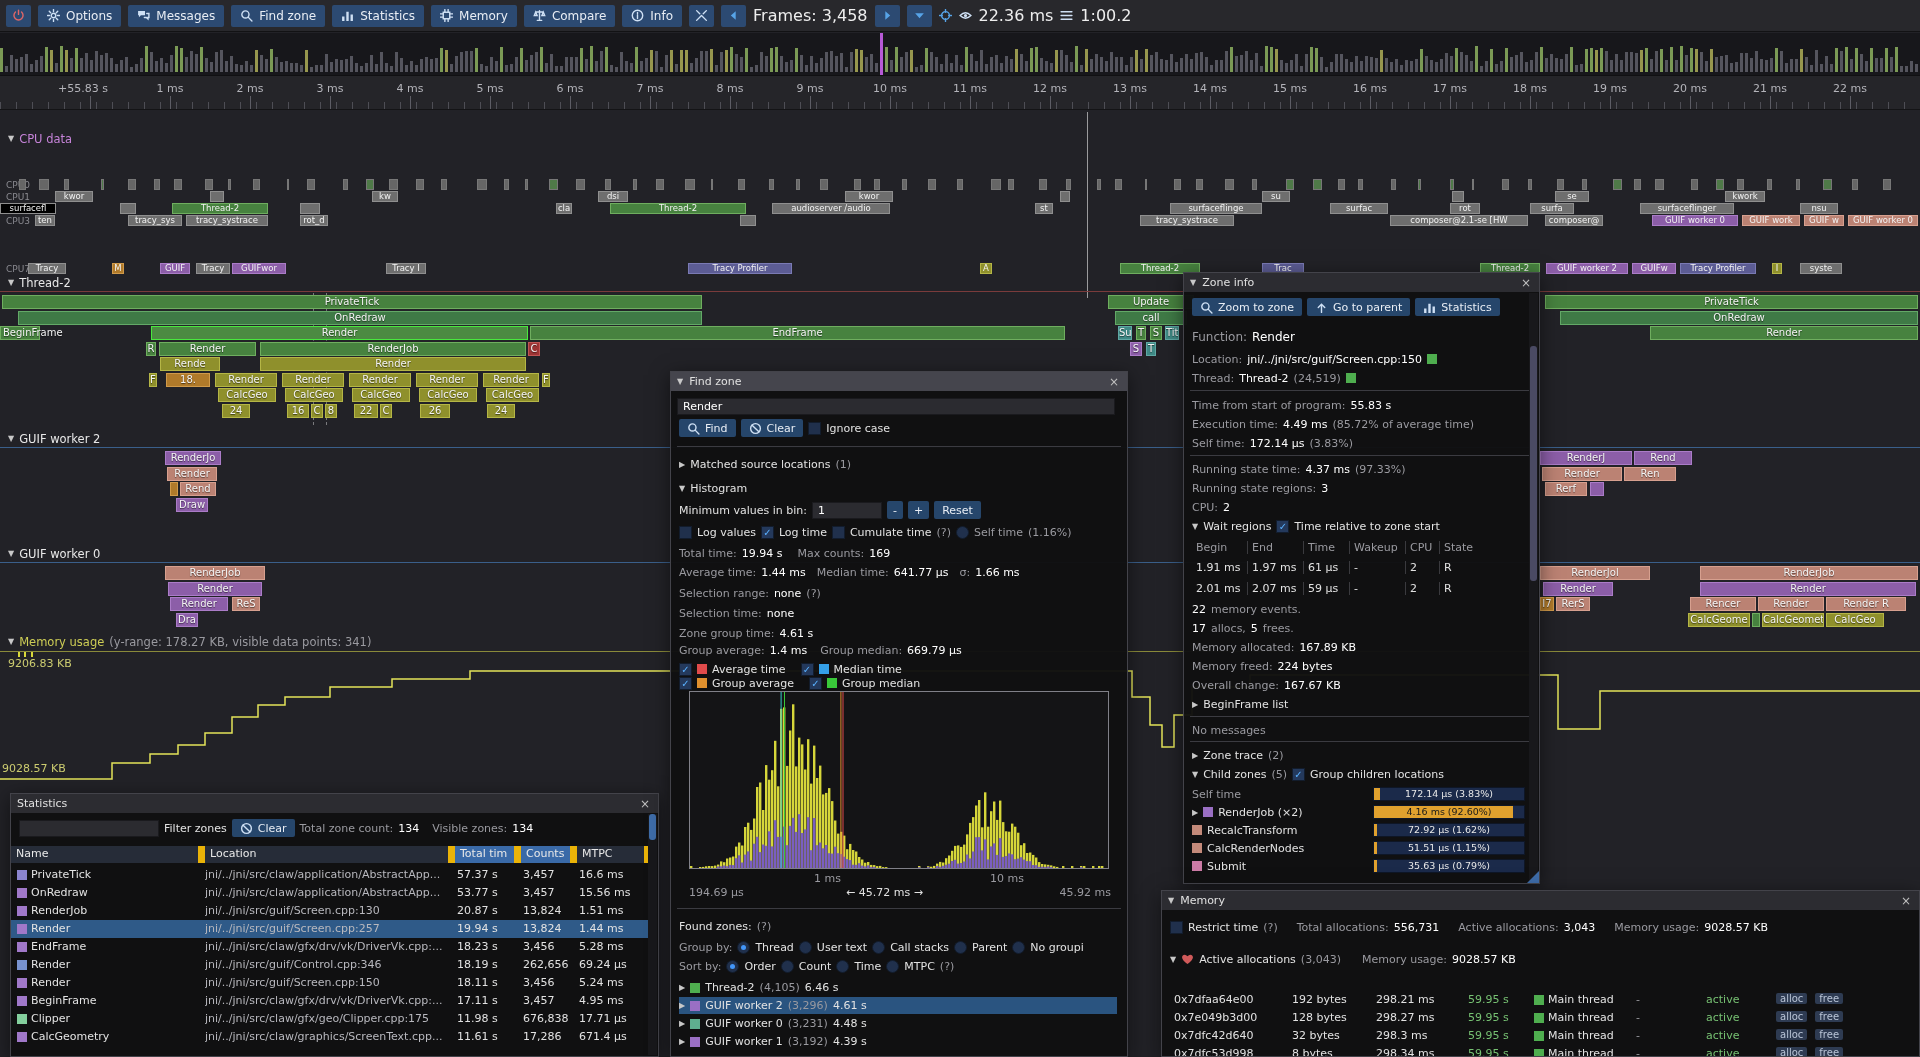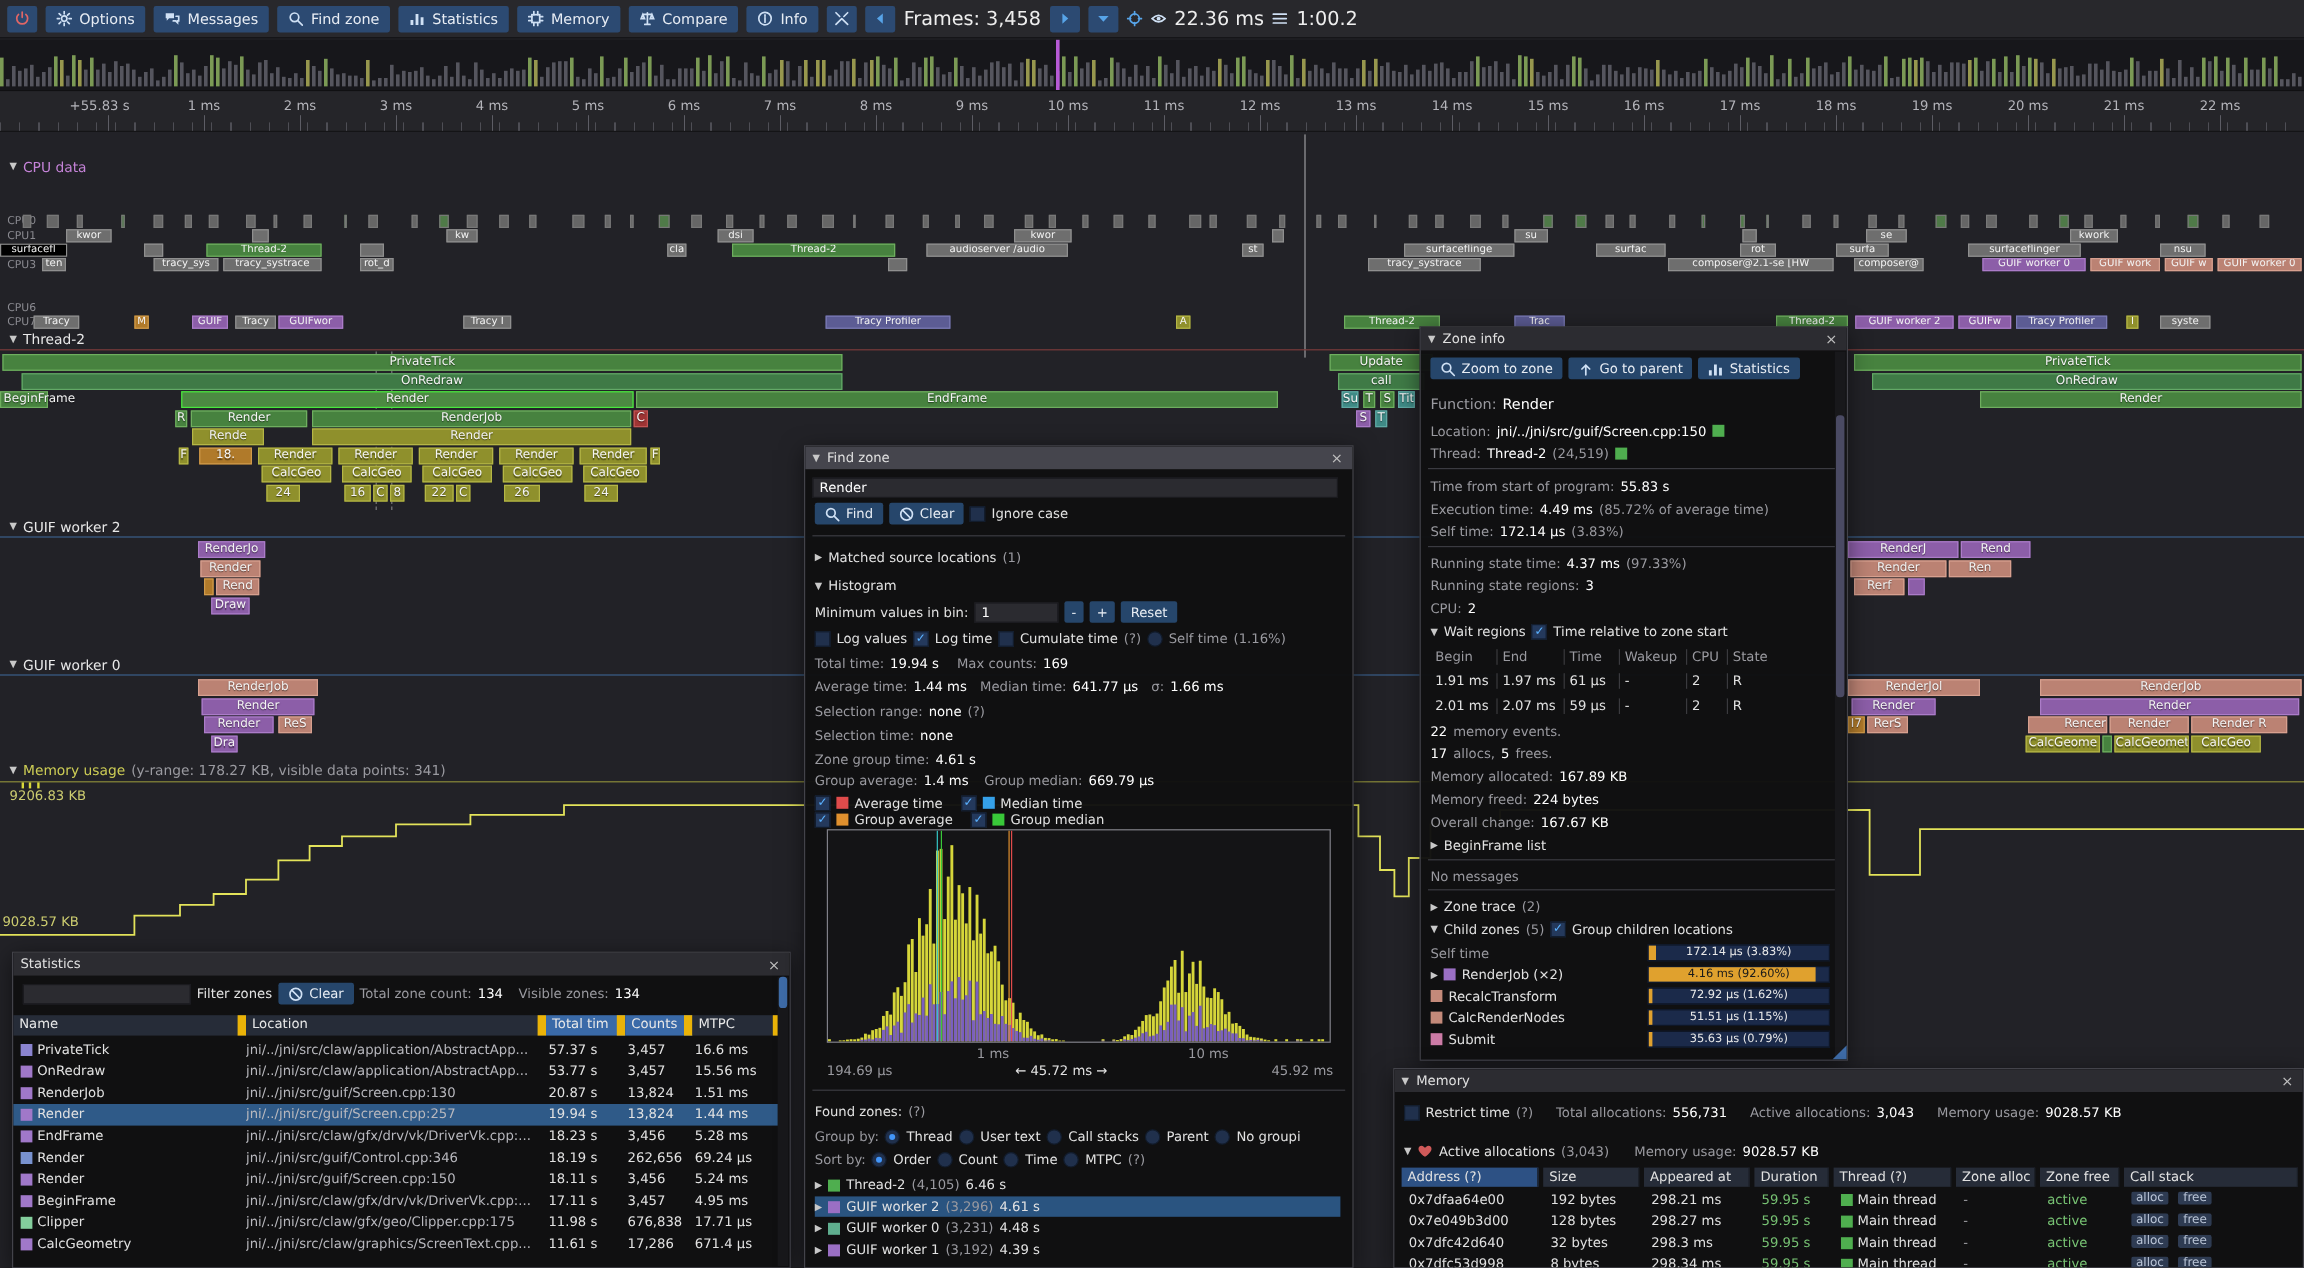--- a/index.html
+++ b/index.html
@@ -348,23 +348,20 @@
           <div class="cseg" style="left: 300px; width: 28px; background: rgb(110, 110, 110); border-color: rgb(143, 143, 143);">rot_d</div>
           <div class="cseg" style="left: 740px; width: 16px; background: rgb(110, 110, 110); border-color: rgb(143, 143, 143);"></div>
           <div class="cseg" style="left: 1140px; width: 94px; background: rgb(110, 110, 110); border-color: rgb(143, 143, 143);">tracy_systrace</div>
           <div class="cseg" style="left: 1390px; width: 138px; background: rgb(110, 110, 110); border-color: rgb(143, 143, 143);">composer@2.1-se [HW</div>
           <div class="cseg" style="left: 1545px; width: 58px; background: rgb(110, 110, 110); border-color: rgb(143, 143, 143);">composer@</div>
           <div class="cseg" style="left: 1652px; width: 86px; background: rgb(140, 94, 168); border-color: rgb(171, 124, 200);">GUIF worker 0</div>
           <div class="cseg" style="left: 1742px; width: 58px; background: rgb(187, 130, 115); border-color: rgb(215, 160, 143);">GUIF work</div>
           <div class="cseg" style="left: 1804px; width: 40px; background: rgb(187, 130, 115); border-color: rgb(215, 160, 143);">GUIF w</div>
           <div class="cseg" style="left: 1848px; width: 70px; background: rgb(187, 130, 115); border-color: rgb(215, 160, 143);">GUIF worker 0</div>
         </div>
-        <div class="cpurow" style="top: 72px;">
-          <span class="cpulab">CPU6</span>
-        </div>
         <div class="cpurow" style="top: 84px;">
           <span class="cpulab">CPU7</span>
           <div class="cseg" style="left: 28px; width: 38px; background: rgb(110, 110, 110); border-color: rgb(143, 143, 143);">Tracy</div>
           <div class="cseg" style="left: 112px; width: 12px; background: rgb(176, 122, 42); border-color: rgb(208, 154, 74);">M</div>
           <div class="cseg" style="left: 160px; width: 30px; background: rgb(140, 94, 168); border-color: rgb(171, 124, 200);">GUIF</div>
           <div class="cseg" style="left: 196px; width: 34px; background: rgb(110, 110, 110); border-color: rgb(143, 143, 143);">Tracy</div>
           <div class="cseg" style="left: 232px; width: 54px; background: rgb(140, 94, 168); border-color: rgb(171, 124, 200);">GUIFwor</div>
           <div class="cseg" style="left: 386px; width: 40px; background: rgb(110, 110, 110); border-color: rgb(143, 143, 143);">Tracy I</div>
           <div class="cseg" style="left: 688px; width: 104px; background: rgb(92, 92, 148); border-color: rgb(122, 122, 180);">Tracy Profiler</div>
           <div class="cseg" style="left: 980px; width: 12px; background: rgb(143, 144, 44); border-color: rgb(181, 182, 70);">A</div>
@@ -468,21 +465,21 @@
       <div class="zone" style="left: 165px; width: 100px; top: 566px; background: rgb(187, 130, 115); border-color: rgb(215, 160, 143);">RenderJob</div>
       <div class="zone" style="left: 1540px; width: 110px; top: 566px; background: rgb(187, 130, 115); border-color: rgb(215, 160, 143);">RenderJol</div>
       <div class="zone" style="left: 1700px; width: 218px; top: 566px; background: rgb(187, 130, 115); border-color: rgb(215, 160, 143);">RenderJob</div>
       <div class="zone" style="left: 168px; width: 94px; top: 581.5px; background: rgb(140, 94, 168); border-color: rgb(171, 124, 200);">Render</div>
       <div class="zone" style="left: 1543px; width: 70px; top: 581.5px; background: rgb(140, 94, 168); border-color: rgb(171, 124, 200);">Render</div>
       <div class="zone" style="left: 1700px; width: 216px; top: 581.5px; background: rgb(140, 94, 168); border-color: rgb(171, 124, 200);">Render</div>
       <div class="zone" style="left: 170px; width: 58px; top: 597px; background: rgb(140, 94, 168); border-color: rgb(171, 124, 200);">Render</div>
       <div class="zone" style="left: 232px; width: 28px; top: 597px; background: rgb(187, 130, 115); border-color: rgb(215, 160, 143);">ReS</div>
       <div class="zone" style="left: 1540px; width: 14px; top: 597px; background: rgb(176, 122, 42); border-color: rgb(208, 154, 74);">I7</div>
       <div class="zone" style="left: 1556px; width: 34px; top: 597px; background: rgb(187, 130, 115); border-color: rgb(215, 160, 143);">RerS</div>
-      <div class="zone" style="left: 1690px; width: 66px; top: 597px; background: rgb(187, 130, 115); border-color: rgb(215, 160, 143); text-align: right;">Rencer</div>
+      <div class="zone" style="left: 1690px; width: 66px; top: 597px; background: rgb(187, 130, 115); border-color: rgb(215, 160, 143);">Rencer</div>
       <div class="zone" style="left: 1758px; width: 66px; top: 597px; background: rgb(187, 130, 115); border-color: rgb(215, 160, 143);">Render</div>
       <div class="zone" style="left: 1826px; width: 80px; top: 597px; background: rgb(187, 130, 115); border-color: rgb(215, 160, 143);">Render R</div>
       <div class="zone" style="left: 176px; width: 22px; top: 612.5px; background: rgb(140, 94, 168); border-color: rgb(171, 124, 200);">Dra</div>
       <div class="zone" style="left: 1688px; width: 62px; top: 612.5px; background: rgb(143, 144, 44); border-color: rgb(181, 182, 70);">CalcGeome</div>
       <div class="zone" style="left: 1752px; width: 8px; top: 612.5px; background: rgb(71, 130, 63); border-color: rgb(111, 174, 95);"></div>
       <div class="zone" style="left: 1762px; width: 62px; top: 612.5px; background: rgb(143, 144, 44); border-color: rgb(181, 182, 70);">CalcGeomet</div>
       <div class="zone" style="left: 1826px; width: 58px; top: 612.5px; background: rgb(143, 144, 44); border-color: rgb(181, 182, 70);">CalcGeo</div>
     </div>
 
   <div class="win" style="left:10px;top:793px;width:649px;height:264px">
@@ -1226,30 +1223,20 @@
       <span class="ic" style="color:#d05a5a">
           <svg viewBox="0 0 12 12">
             <path d="M6 10.2C2.2 7.4 1 5.5 1 3.9 1 2.5 2.1 1.6 3.3 1.6 4.4 1.6 6 3.1 6 3.1s1.6-1.5 2.7-1.5C9.9 1.6 11 2.5 11 3.9c0 1.6-1.2 3.5-5 6.3z" fill="currentColor"></path>
           </svg>
         </span>
       <span>Active allocations</span>
       <span class="dim">(3,043)</span>
       <span class="dim" style="margin-left:16px">Memory usage:</span>
       <span class="val">9028.57 KB</span>
     </div>
-    <div id="mem-header" style="position:absolute;left:0;top:82px;width:100%;height:16px">
-        <span class="mhc sorted" style="left:6px;width:114px;position:absolute">Address (?)</span>
-        <span class="mhc " style="left:124px;width:80px;position:absolute">Size</span>
-        <span class="mhc " style="left:208px;width:88px;position:absolute">Appeared at</span>
-        <span class="mhc " style="left:300px;width:62px;position:absolute">Duration</span>
-        <span class="mhc " style="left:366px;width:98px;position:absolute">Thread (?)</span>
-        <span class="mhc " style="left:468px;width:66px;position:absolute">Zone alloc</span>
-        <span class="mhc " style="left:538px;width:66px;position:absolute">Zone free</span>
-        <span class="mhc " style="left:608px;width:145px;position:absolute">Call stack</span>
-      </div>
     <div id="mem-rows" style="position:absolute;left:0;top:100px;width:100%;bottom:0">
         <div class="mrow" style="top: 0px;">
           <span class="mc m0">0x7dfaa64e00</span>
           <span class="mc m1">192 bytes</span>
           <span class="mc m2">298.21 ms</span>
           <span class="mc m3 grn">59.95 s</span>
           <span class="mc m4"><i class="sq" style="background:#4fae4f"></i>Main thread</span>
           <span class="mc m5 dim">-</span>
           <span class="mc m6 grn">active</span>
           <span class="mc m7">

